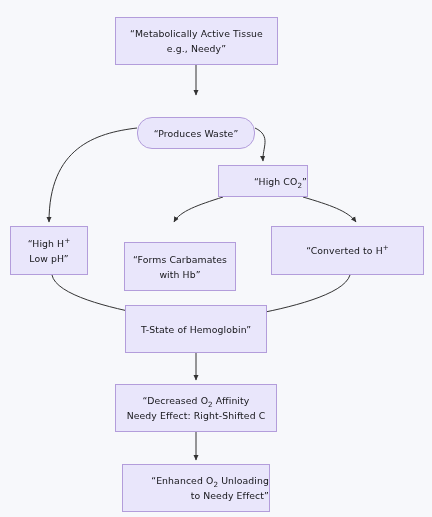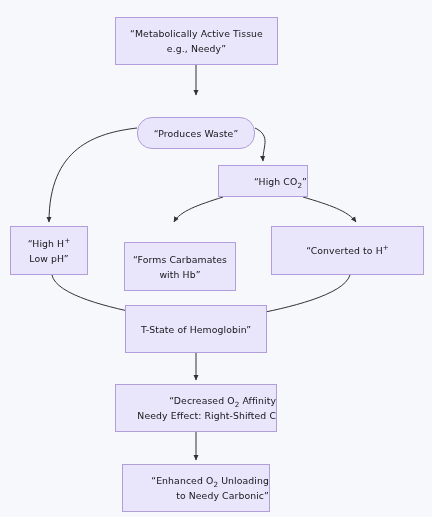--- a/index.html
+++ b/index.html
@@ -89,22 +89,22 @@
       <div class="node" style="left: 124px; top: 226px; width: 112px; height: 49px; background: rgb(233, 230, 251); border-color: rgb(179, 157, 219); margin-top: 16px;">
         <span class="line">“Forms Carbamates</span>
         <span class="line">with Hb”</span>
       </div>
       <div class="node" style="left: 271px; top: 226px; width: 153px; height: 49px; background: rgb(233, 230, 251); border-color: rgb(179, 157, 219);">
         <span class="line">“Converted to H<sup>+</sup></span>
       </div>
       <div class="node" style="left: 125px; top: 305px; width: 142px; height: 48px; background: rgb(233, 230, 251); border-color: rgb(179, 157, 219);">
         <span class="line">T-State of Hemoglobin”</span>
       </div>
-      <div class="node" style="left: 115px; top: 384px; width: 162px; height: 48px; background: rgb(233, 230, 251); border-color: rgb(179, 157, 219); align-items: flex-end;">
+      <div class="node" style="left: 115px; top: 384px; width: 162px; height: 48px; background: rgb(233, 230, 251); border-color: rgb(179, 157, 219);">
         <span class="line">“Decreased O<sub>2</sub> Affinity</span>
         <span class="line">Needy Effect: Right-Shifted C</span>
       </div>
       <div class="node" style="left: 122px; top: 464px; width: 148px; height: 48px; background: rgb(233, 230, 251); border-color: rgb(179, 157, 219); align-items: flex-end;">
         <span class="line">“Enhanced O<sub>2</sub> Unloading</span>
-        <span class="line">to Needy Carbonic”</span>
+        <span class="line">to Needy Effect”</span>
       </div>
     </div>
 </div>
 
 </body></html>

